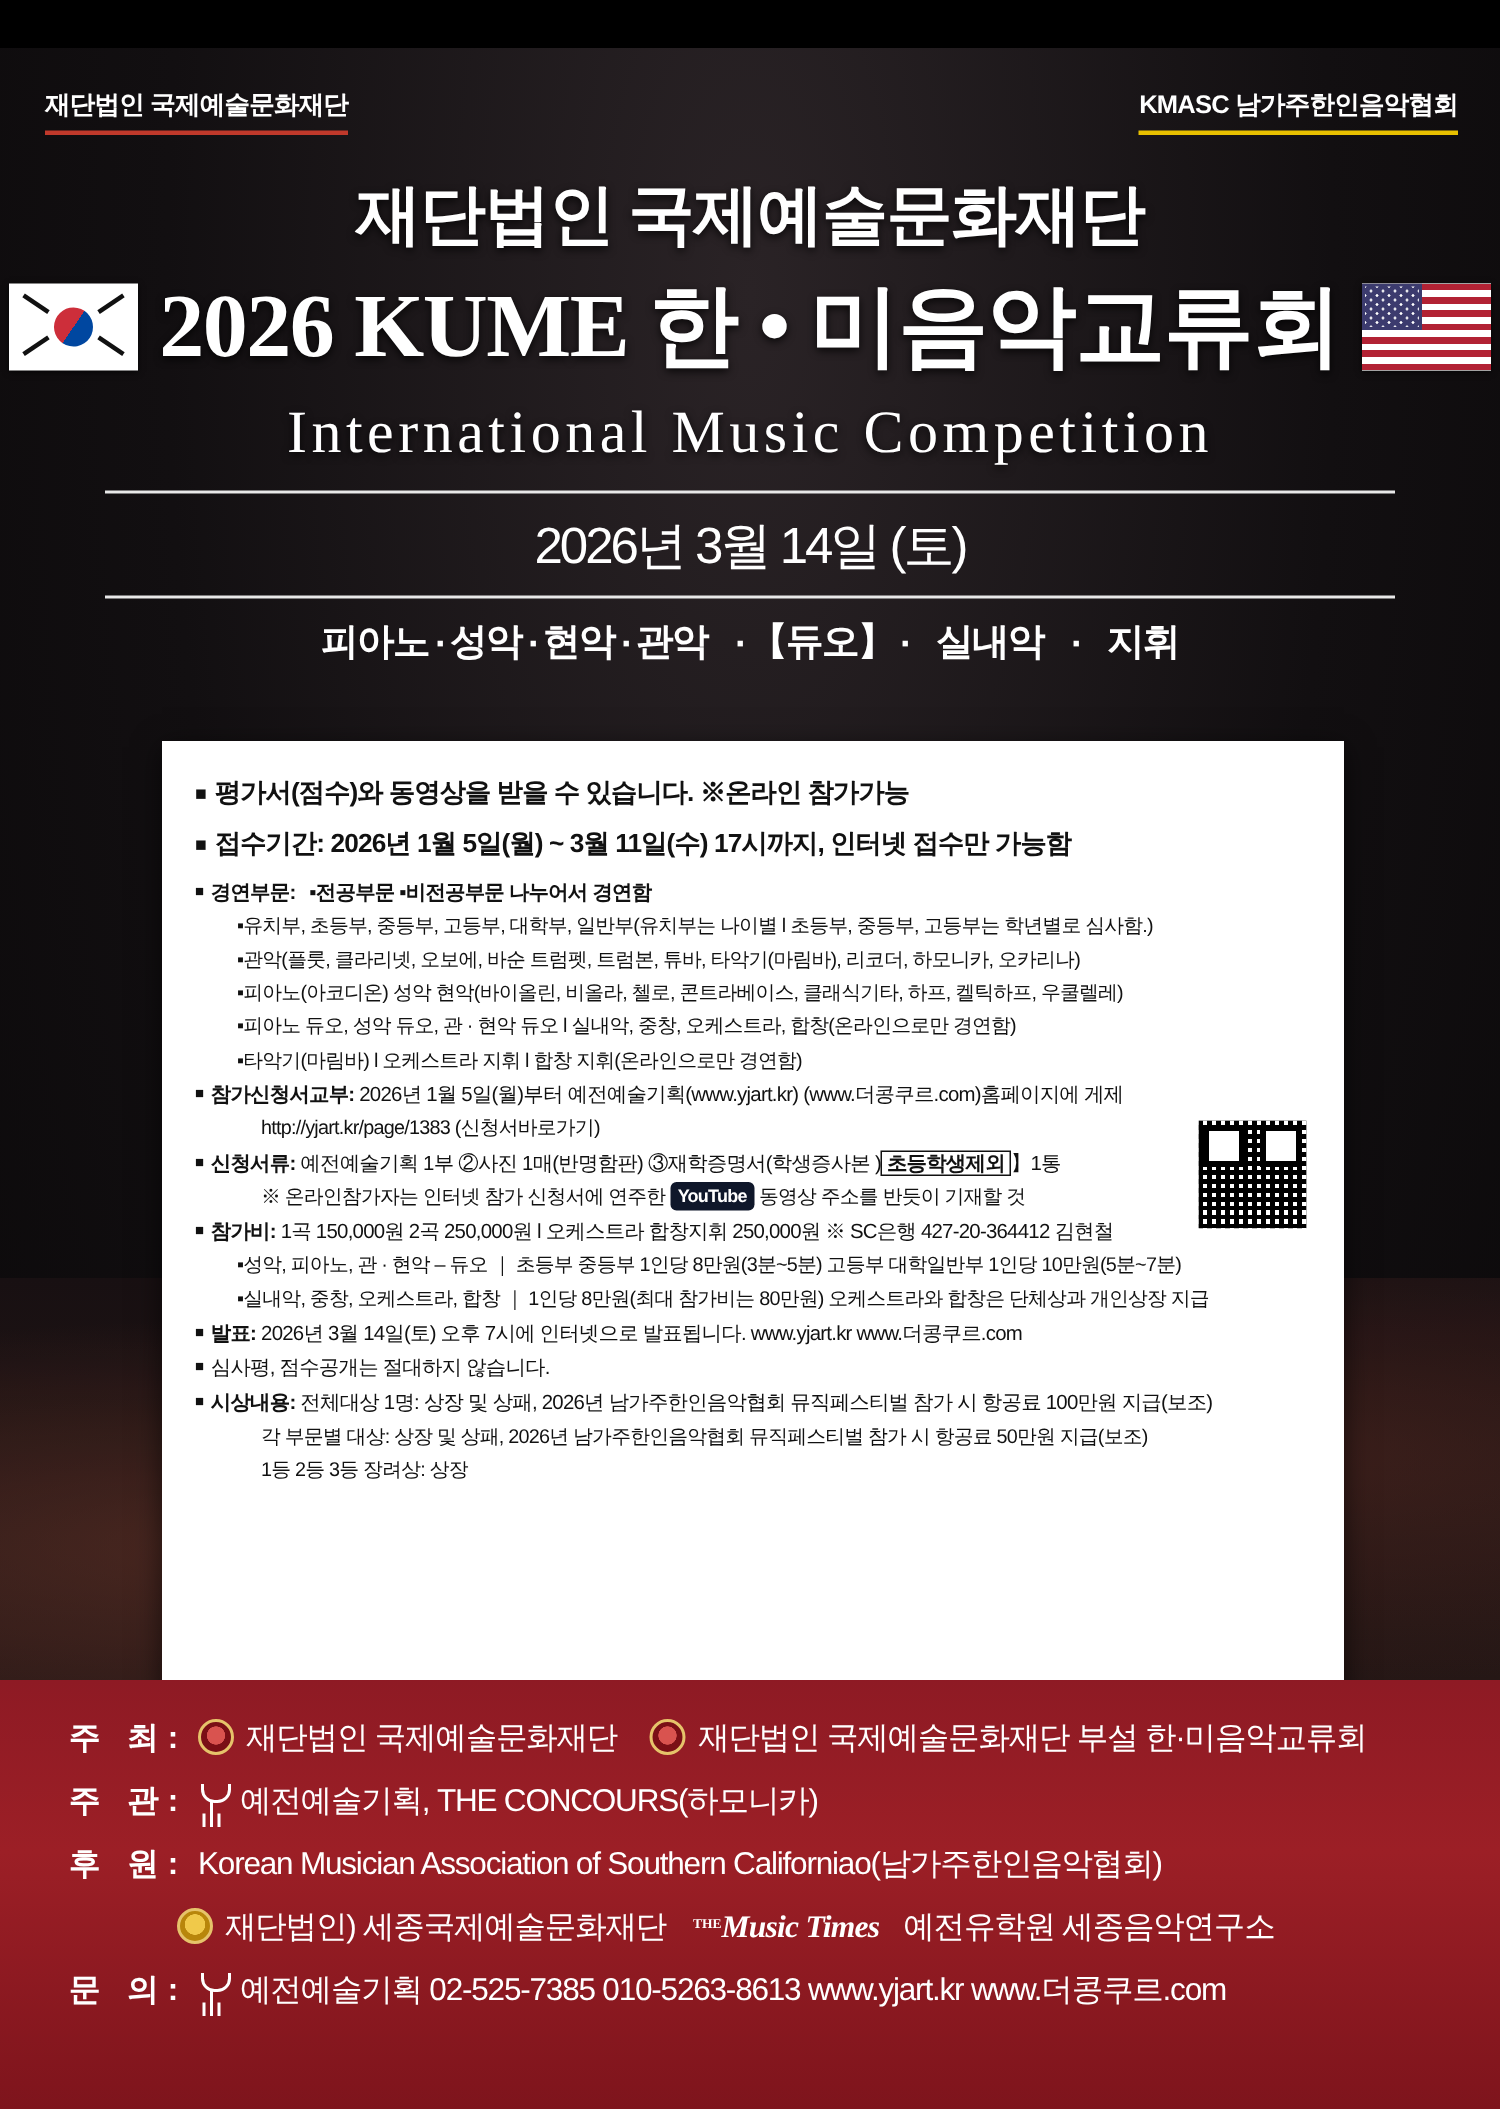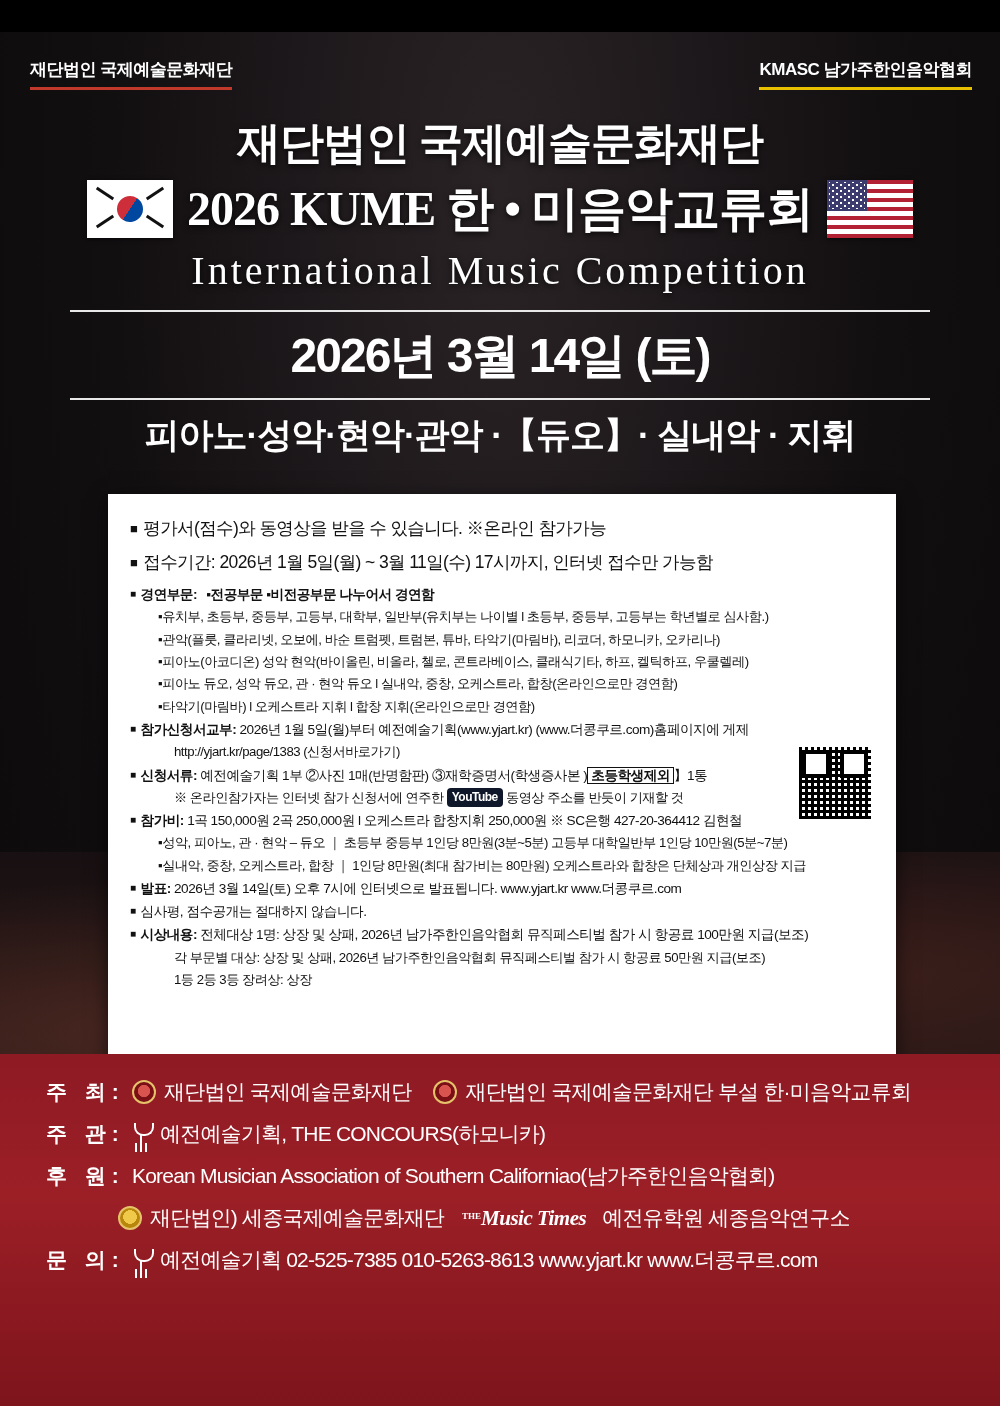--- a/index.html
+++ b/index.html
@@ -47,21 +47,21 @@
     color: #fff; font-family: "Liberation Serif", serif; font-weight: bold;
     font-size: 44px; letter-spacing: -1px;
     text-shadow: 0 2px 6px rgba(0,0,0,.8);
   }
   .line2row {
     display: flex; align-items: center; justify-content: center; gap: 14px;
     margin-top: 4px;
   }
   .line2 {
     color: #fff; font-family: "Liberation Serif", serif; font-weight: bold;
-    font-size: 48px; letter-spacing: -1px; white-space: nowrap;
+    font-size: 60px; letter-spacing: -1px; white-space: nowrap;
     text-shadow: 0 2px 6px rgba(0,0,0,.8);
   }
   .line3 {
     color: #fff; font-family: "Liberation Serif", serif;
     font-size: 40px; letter-spacing: 3px; margin-top: 6px;
     text-shadow: 0 2px 6px rgba(0,0,0,.8);
   }
 
   
   .flag { width: 86px; height: 58px; position: relative; flex: 0 0 auto;
@@ -90,44 +90,44 @@
     background-position: 0 0, 4px 3px;
   }
 
   
   .rule { height: 2px; background: #e8e8e8; margin: 16px 70px 0 70px; }
   .date-row {
     display: flex; align-items: center; justify-content: center; gap: 16px;
     margin: 12px 0 10px 0;
   }
   .date-text {
-    color: #fff; font-size: 48px; font-weight: bold; letter-spacing: -2px;
+    color: #fff; font-size: 34px; font-weight: normal; letter-spacing: -2px;
   }
   .hall-wrap { display:flex; align-items:center; gap:8px; }
   .spiral {
     width: 34px; height: 34px; border-radius: 50%;
     background: radial-gradient(circle at 55% 45%, #fff 0 18%, #7a2430 20% 40%, #fff 42% 55%, #7a2430 57% 100%);
     box-shadow: inset 0 0 0 2px #7a2430;
   }
   .hall-text { color: #fff; font-size: 40px; font-weight: bold; letter-spacing: -2px; }
   .rule2 { height: 2px; background: #e8e8e8; margin: 4px 70px 0 70px; }
   .cats {
-    color: #fff; text-align: center; font-size: 35px; font-weight: bold;
+    color: #fff; text-align: center; font-size: 25px; font-weight: bold;
     letter-spacing: -1px; margin-top: 12px;
-    font-family: Liberation Sans, sans-serif;
+    font-family: Liberation Mono, monospace;
   }
 
   
   .panel {
     position: absolute; left: 108px; top: 462px; width: 788px; height: 638px;
     background: #fff; box-shadow: 0 4px 18px rgba(0,0,0,.6);
     padding: 18px 20px 10px 22px;
     color: #111;
   }
-  .panel .b1 { font-size: 17.5px; font-weight: normal; letter-spacing: -0.6px; margin: 4px 0 10px 0; }
+  .panel .b1 { font-size: 17.5px; font-weight: bold; letter-spacing: -0.6px; margin: 4px 0 10px 0; }
   .row { font-size: 13.2px; letter-spacing: -0.5px; line-height: 1.55; margin: 2px 0; }
   .row.head { font-weight: bold; font-size: 13.6px; }
   .sq { font-size: 10px; vertical-align: 2px; margin-right: 5px; }
   .sq-b { font-size: 13px; vertical-align: 1px; margin-right: 6px; }
   .i2 { padding-left: 28px; }
   .i4 { padding-left: 44px; }
   .ytw { display:inline-block; background:#0f172a; color:#fff; border-radius:4px;
      padding:0px 5px; font-size:12px; font-weight:bold; vertical-align:1px;}
   .boxed { border:1.5px solid #111; padding:0 3px; font-weight:bold; }
 
@@ -142,21 +142,21 @@
     background-blend-mode: multiply;
   }
   .qr::before, .qr::after{
     content:""; position:absolute; width:20px;height:20px;border:4px solid #000; background:#fff;
   }
   .qr::before{ left:3px; top:3px;}
   .qr::after{ right:3px; top:3px;}
 
   
   .footer {
-    position: absolute; left:0; right:0; bottom:0; height: 352px;
+    position: absolute; left:0; right:0; bottom:0; height: 286px;
     background: linear-gradient(#8e1a24, #9c1f26 40%, #7e141c);
     color: #fff; padding: 24px 0 0 0;
   }
   .frow { display:flex; align-items:center; font-size: 21px; letter-spacing: -0.8px;
           margin: 0 0 14px 0; padding-left: 46px; }
   .flabel { width: 86px; flex: 0 0 auto; font-weight: bold; letter-spacing: 6px; }
   .fcontent { display:flex; align-items:center; gap: 8px; flex-wrap: nowrap; }
   .seal {
     width: 24px; height: 24px; border-radius: 50%;
     background: radial-gradient(circle at 50% 45%, #d9534f 0 40%, #7a0f16 42% 100%);

